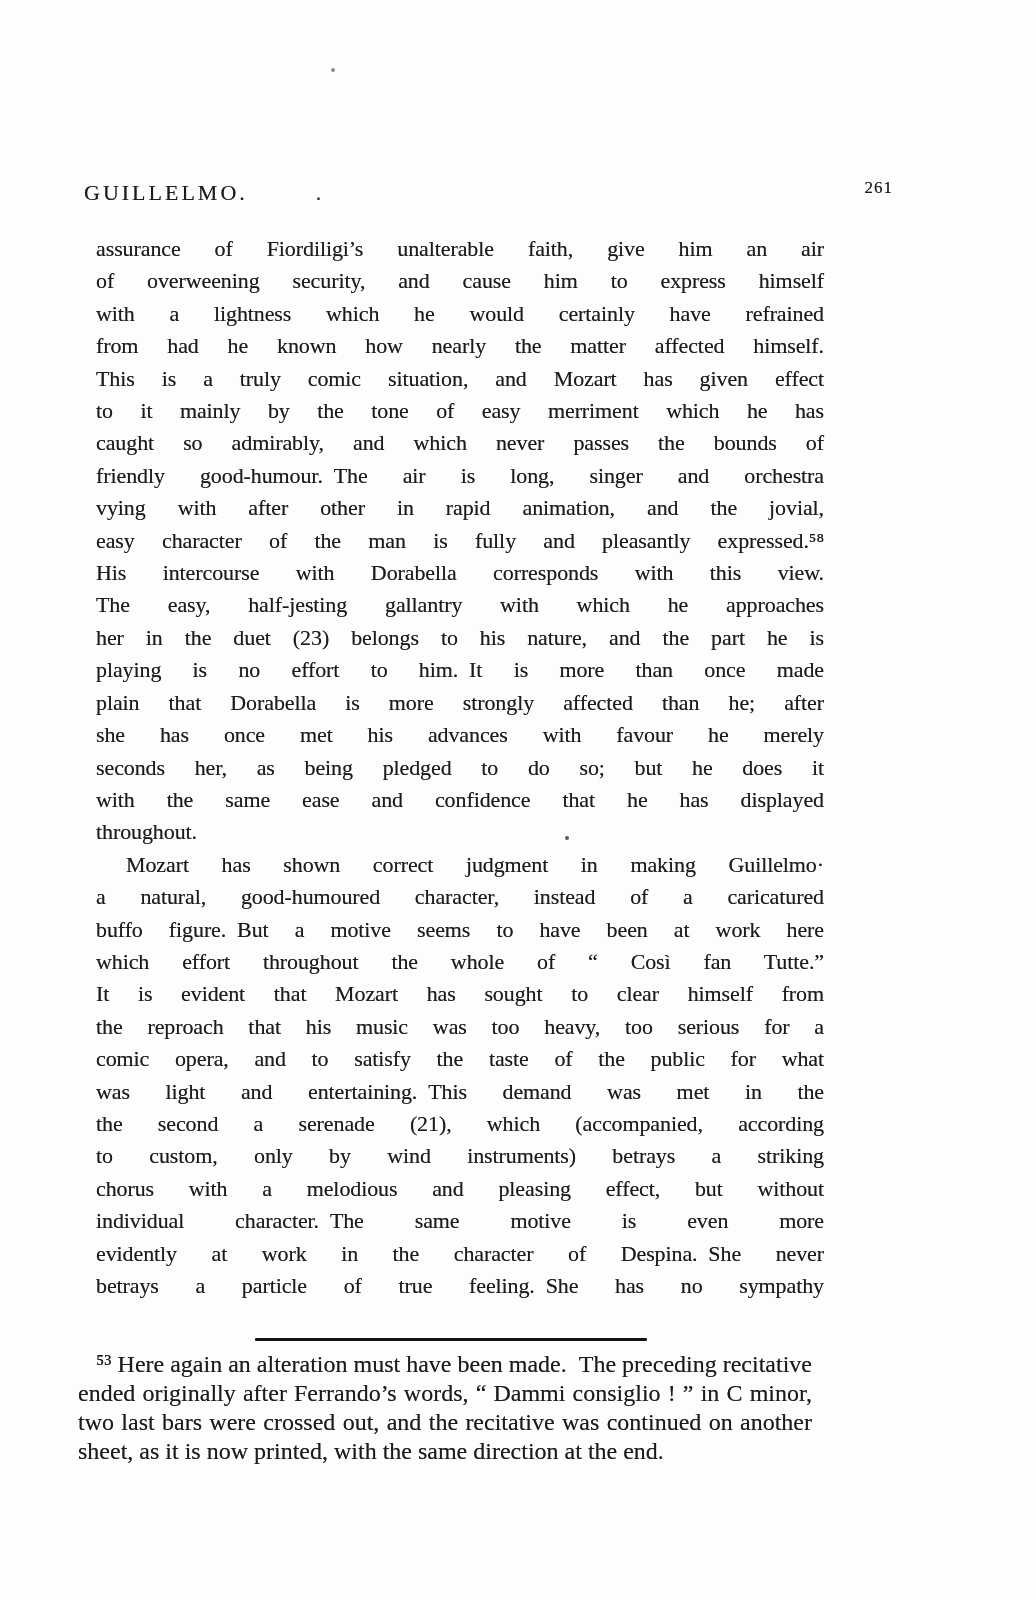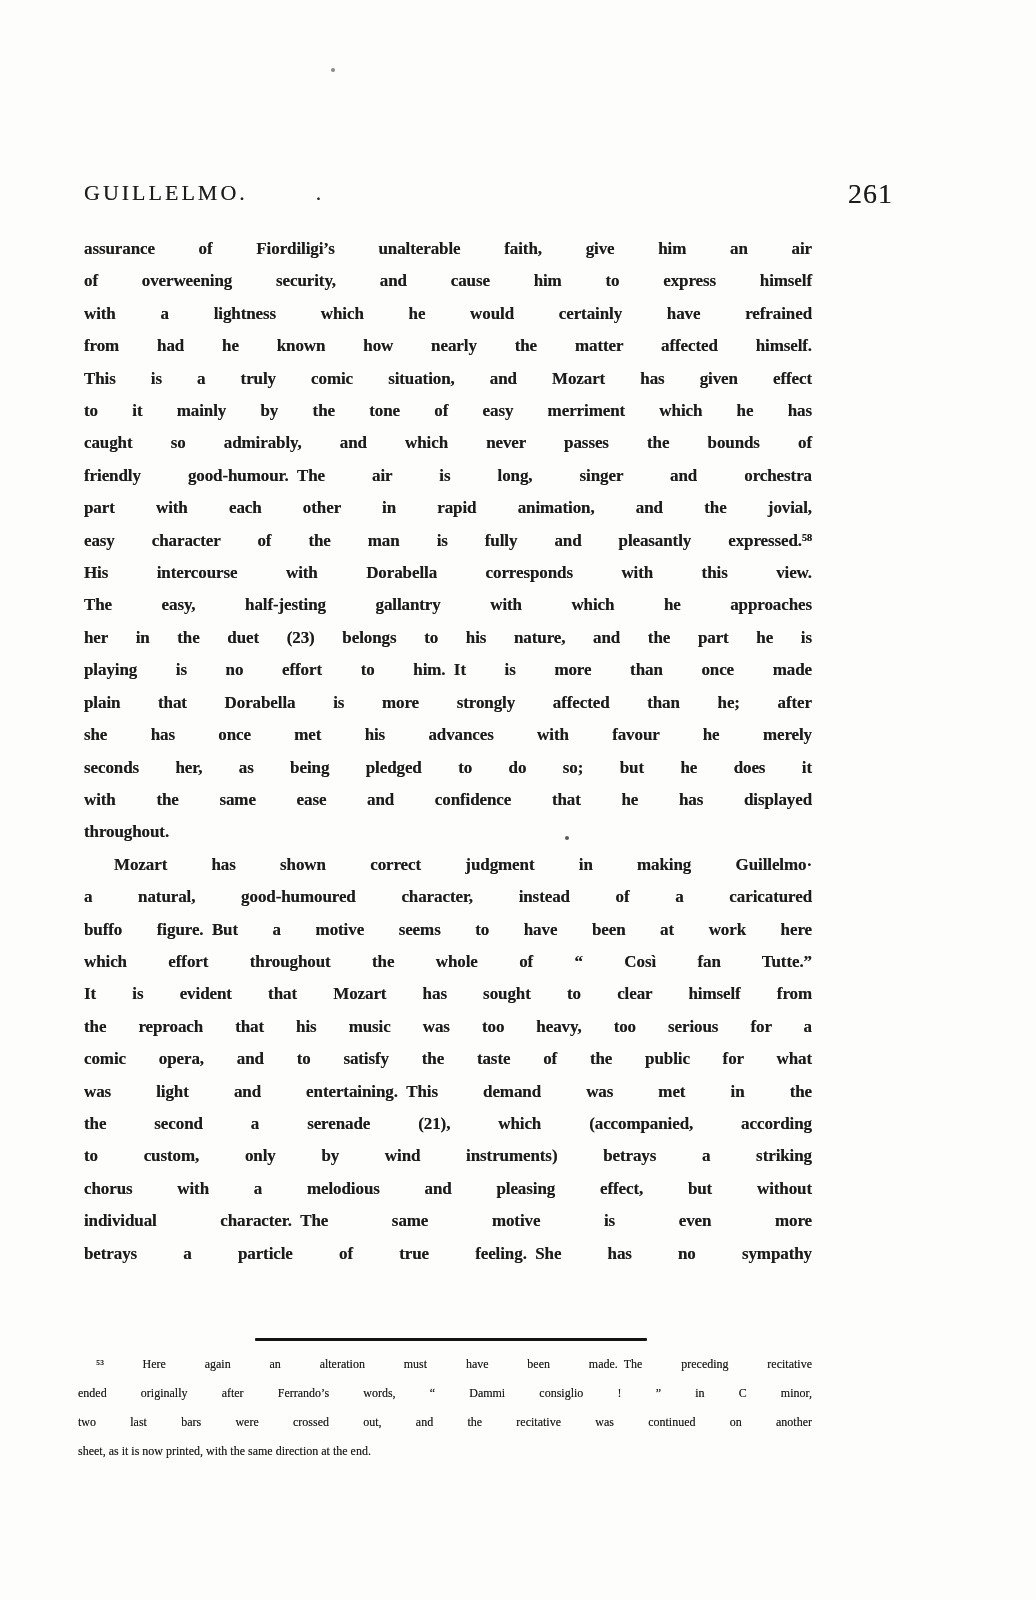--- a/index.html
+++ b/index.html
@@ -14,39 +14,39 @@
     text-shadow:0 0 0.5px rgba(10,10,10,0.55);
   }
   .header-row{position:absolute;top:180px;left:84px;width:728px;height:30px;}
   .running-title{
     position:absolute;left:0;right:0;text-align:left;
     font-size:22px;letter-spacing:3px;font-weight:400;
   }
   .stray-period{position:absolute;left:232px;top:2px;font-size:20px;color:#2a2a2a;}
   .page-number{
     position:absolute;top:178px;right:143px;
-    font-size:28px;letter-spacing:1px;
+    font-size:17px;letter-spacing:1px;
   }
   .body-block{
-    position:absolute;top:233px;left:84px;width:728px;
-    font-size:17px;line-height:32.4px;letter-spacing:-0.1px;font-weight:bold;
+    position:absolute;top:233px;left:96px;width:728px;
+    font-size:22px;line-height:32.4px;letter-spacing:-0.1px;
   }
   .bline{
     text-align:justify;text-align-last:justify;text-justify:inter-word;
     white-space:nowrap;
   }
   .bline.endline{text-align-last:left;}
   .bline.indent{padding-left:30px;}
   .fn-rule{
     position:absolute;top:1338px;left:255px;width:392px;height:3px;
     background:#141414;border-radius:1px;
   }
   .footnote-block{
     position:absolute;top:1350px;left:78px;width:734px;
-    font-size:12px;line-height:29px;letter-spacing:0;
+    font-size:24px;line-height:29px;letter-spacing:0;
   }
   .fnline{
     text-align:justify;text-align-last:justify;text-justify:inter-word;
     white-space:nowrap;
   }
   .fnline.endline{text-align-last:left;}
   .fnline.indent{padding-left:18px;}
   .it{font-style:italic;}
   .speck{position:absolute;border-radius:50%;background:#5a5a5a;}
   .speck-top{top:68px;left:331px;width:4px;height:4px;background:#8a8a8a;}
@@ -68,21 +68,21 @@
 
   <div class="body-block">
     <div class="bline">assurance of Fiordiligi’s unalterable faith, give him an air</div>
     <div class="bline">of overweening security, and cause him to express himself</div>
     <div class="bline">with a lightness which he would certainly have refrained</div>
     <div class="bline">from had he known how nearly the matter affected himself.</div>
     <div class="bline">This is a truly comic situation, and Mozart has given effect</div>
     <div class="bline">to it mainly by the tone of easy merriment which he has</div>
     <div class="bline">caught so admirably, and which never passes the bounds of</div>
     <div class="bline">friendly good-humour. The air is long, singer and orchestra</div>
-    <div class="bline">part with each other in rapid animation, and the jovial,</div>
+    <div class="bline">vying with after other in rapid animation, and the jovial,</div>
     <div class="bline">easy character of the man is fully and pleasantly expressed.⁵⁸</div>
     <div class="bline">His intercourse with Dorabella corresponds with this view.</div>
     <div class="bline">The easy, half-jesting gallantry with which he approaches</div>
     <div class="bline">her in the duet (23) belongs to his nature, and the part he is</div>
     <div class="bline">playing is no effort to him. It is more than once made</div>
     <div class="bline">plain that Dorabella is more strongly affected than he; after</div>
     <div class="bline">she has once met his advances with favour he merely</div>
     <div class="bline">seconds her, as being pledged to do so; but he does it</div>
     <div class="bline">with the same ease and confidence that he has displayed</div>
     <div class="bline endline">throughout.</div>
@@ -91,20 +91,21 @@
     <div class="bline">buffo figure. But a motive seems to have been at work here</div>
     <div class="bline">which effort throughout the whole of “ Così fan Tutte.”</div>
     <div class="bline">It is evident that Mozart has sought to clear himself from</div>
     <div class="bline">the reproach that his music was too heavy, too serious for a</div>
     <div class="bline">comic opera, and to satisfy the taste of the public for what</div>
     <div class="bline">was light and entertaining. This demand was met in the</div>
     <div class="bline">the second a serenade (21), which (accompanied, according</div>
     <div class="bline">to custom, only by wind instruments) betrays a striking</div>
     <div class="bline">chorus with a melodious and pleasing effect, but without</div>
     <div class="bline">individual character. The same motive is even more</div>
+    <div class="bline">evidently at work in the character of Despina. She never</div>
     <div class="bline">betrays a particle of true feeling. She has no sympathy</div>
   </div>
 
   <div class="fn-rule"></div>
 
   <div class="footnote-block">
     <div class="fnline indent">⁵³ Here again an alteration must have been made. The preceding recitative</div>
     <div class="fnline">ended originally after Ferrando’s words, “ Dammi consiglio ! ” in C minor,</div>
     <div class="fnline">two last bars were crossed out, and the recitative was continued on another</div>
     <div class="fnline endline">sheet, as it is now printed, with the same direction at the end.</div>

